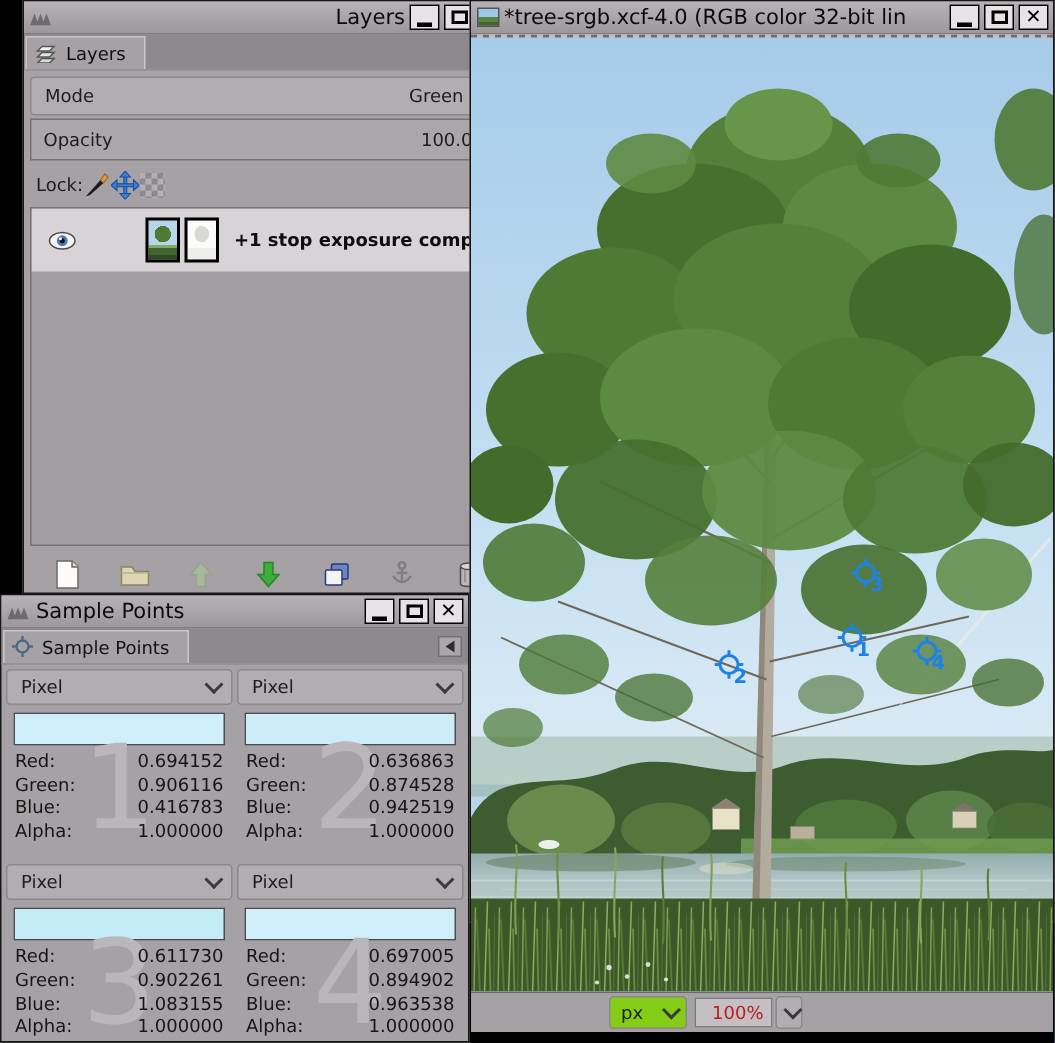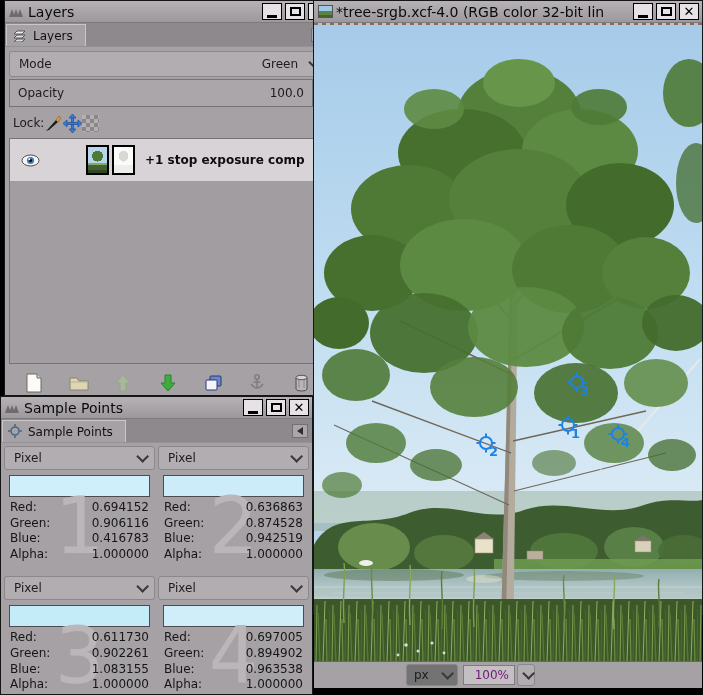--- a/index.html
+++ b/index.html
@@ -73,32 +73,32 @@
     color:#bab6ba; z-index:0; line-height:1; }
 
   
   .canvas { position:relative; width:388px; height:638px; overflow:hidden; background:#b8d4ea; }
   .canvas svg.photo { position:absolute; left:0; top:0; }
   .layer-bound { position:absolute; left:0; top:0; width:100%; height:2px; opacity:.8; z-index:3;
     background:repeating-linear-gradient(90deg,#7a5246 0 4px,#cdb9a8 4px 8px); }
   .marker { position:absolute; width:24px; height:24px; z-index:4; }
   .marker .num { position:absolute; left:13px; top:11px; font-size:13px; font-weight:bold; color:#1d82e8; }
   .statusbar { height:27px; border-top:1px solid #6b676b; background:#a5a1a5; display:flex; align-items:center; padding-left:92px; }
-  .unitdd { width:52px; height:22px; background:#737373; border:1px solid #8b878b; border-radius:3px;
+  .unitdd { width:52px; height:22px; background:#84cc16; border:1px solid #8b878b; border-radius:3px;
     display:flex; align-items:center; padding:0 7px; font-size:12px; color:#1c1c1c; }
   .zoomfield { width:52px; height:20px; margin-left:5px; background:#c3bfc3; border:1px solid #7e7a7e;
-    display:flex; align-items:center; justify-content:flex-end; padding:0 5px; font-size:12px; color:#701a75; }
+    display:flex; align-items:center; justify-content:flex-end; padding:0 5px; font-size:12px; color:#b91c1c; }
   .zoomchev { width:18px; height:22px; background:#b1adb1; border:1px solid #8b878b; border-radius:3px;
     margin-left:2px; display:flex; align-items:center; justify-content:center; }
   .profiletext { margin-left:8px; font-size:13px; color:#222; white-space:nowrap; overflow:hidden; }
 </style>
 </head>
 <body>
 
-<div class="window" style="left:4px; top:0; width:328px; height:396px;">
+<div class="window" style="left:15px; top:0; width:328px; height:396px;text-align:right;">
   <div class="titlebar">
     <svg width="16" height="11">
         <path d="M0,11 L3,3 L6,11 Z M4,11 L7,3 L10,11 Z M8,11 L11,3 L14,11 Z" fill="#6e6a6e"></path>
       </svg>
     <span class="title-text">Layers</span>
     <div class="winbtn">
         <div class="g-min"></div>
       </div>
     <div class="winbtn">
         <div class="g-max"></div>

